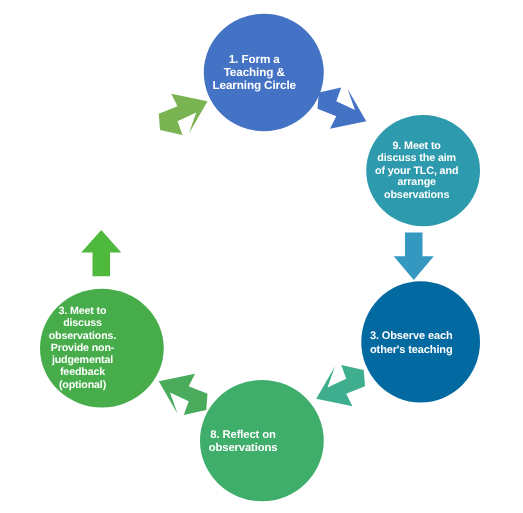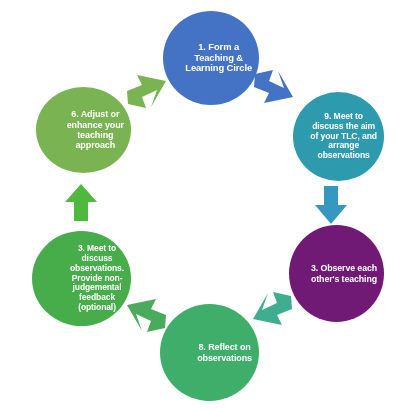--- a/index.html
+++ b/index.html
@@ -17,21 +17,21 @@
     position: relative;
     width: 418px;
     height: 410px;
     background: #ffffff;
   }
   .cycle-node {
     position: absolute;
     border-radius: 50%;
     display: flex;
     align-items: center;
-    justify-content: flex-end;
+    justify-content: flex-start;
     box-sizing: border-box;
     text-align: center;
   }
   .node-label {
     color: #ffffff;
     font-weight: bold;
     line-height: 1.16;
     padding: 0 7px;
     white-space: pre-line;
     letter-spacing: -0.1px;
@@ -121,40 +121,34 @@
   </div>
 
   <div class="cycle-node" id="node-2" style="background: rgb(46, 154, 173);">
     <span class="node-label">9. Meet to
 discuss the aim
 of your TLC, and
 arrange
 observations</span>
   </div>
 
-  <div class="cycle-node" id="node-3" style="background: #701a75;">
+  <div class="cycle-node" id="node-3" style="background: #0369a1;">
     <span class="node-label">3. Observe each
 other's teaching</span>
   </div>
 
   <div class="cycle-node" id="node-4" style="background: rgb(63, 174, 106);">
     <span class="node-label">8. Reflect on
 observations</span>
   </div>
 
   <div class="cycle-node" id="node-5" style="background: rgb(70, 173, 74);">
     <span class="node-label">3. Meet to
 discuss
 observations.
 Provide non-
 judgemental
 feedback
 (optional)</span>
   </div>
 
-  <div class="cycle-node" id="node-6" style="background: rgb(122, 179, 82);">
-    <span class="node-label">6. Adjust or
-enhance your
-teaching
-approach</span>
-  </div>
 
 </div>
 
 </body></html>

